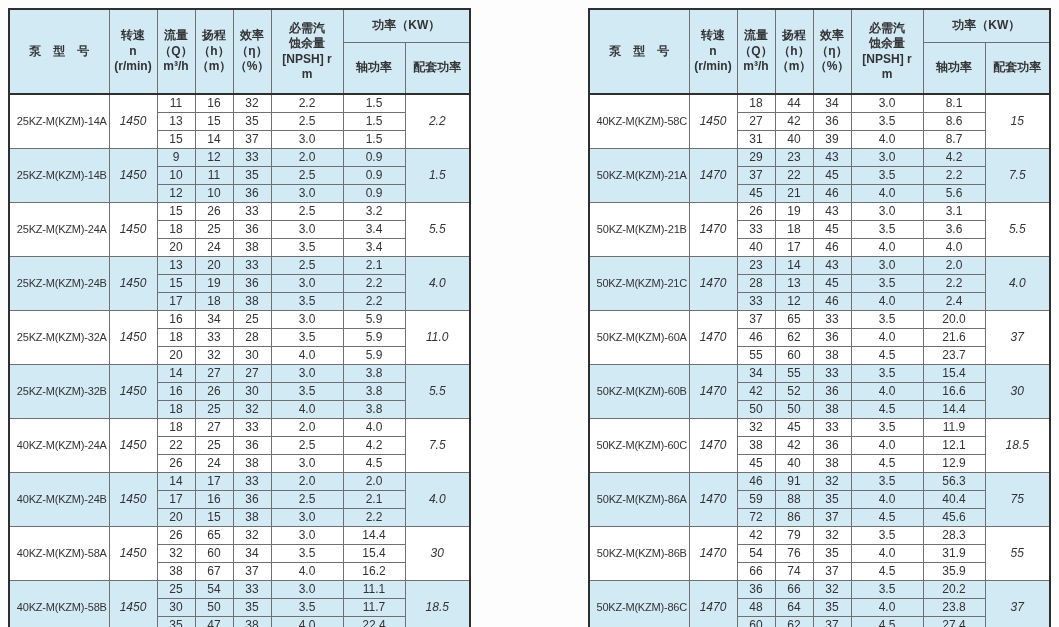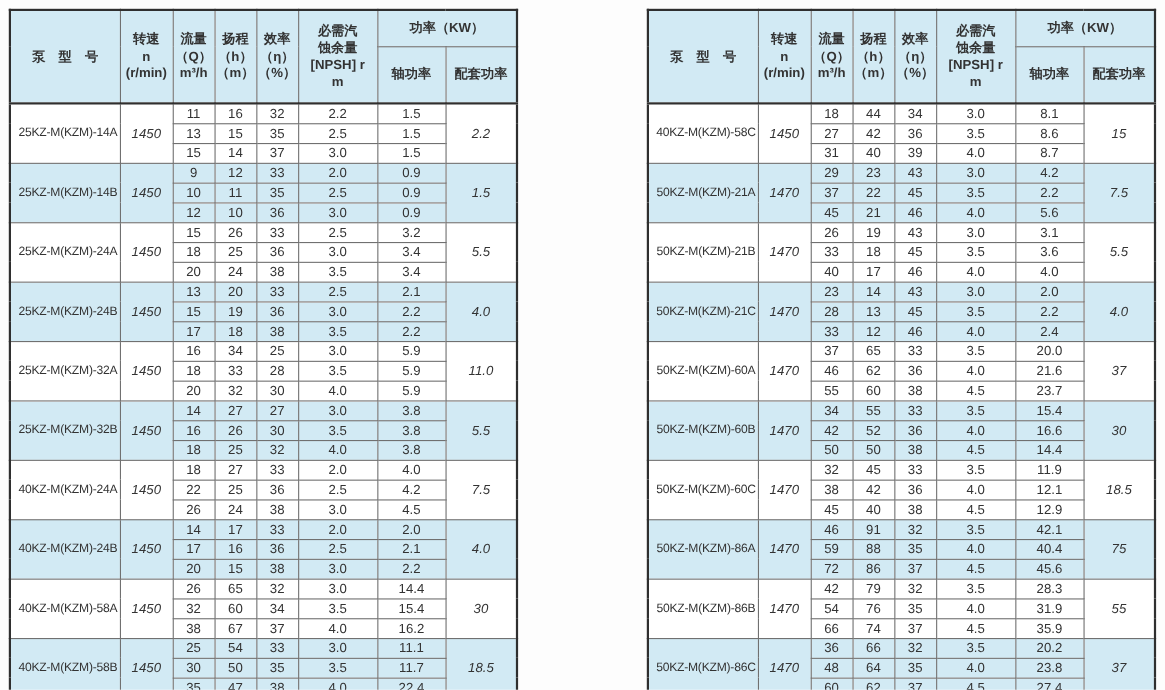--- a/index.html
+++ b/index.html
@@ -576,21 +576,21 @@
         </tr>
       </tbody>
       <tbody class="group shaded">
         <tr>
           <td class="model-cell" rowspan="3">50KZ-M(KZM)-86A</td>
           <td class="speed-cell" rowspan="3">1470</td>
           <td>46</td>
           <td>91</td>
           <td>32</td>
           <td>3.5</td>
-          <td>42.1</td>
+          <td>56.3</td>
           <td class="rated-cell" rowspan="3">75</td>
         </tr>
         <tr>
           <td>59</td>
           <td>88</td>
           <td>35</td>
           <td>4.0</td>
           <td>40.4</td>
         </tr>
         <tr>

